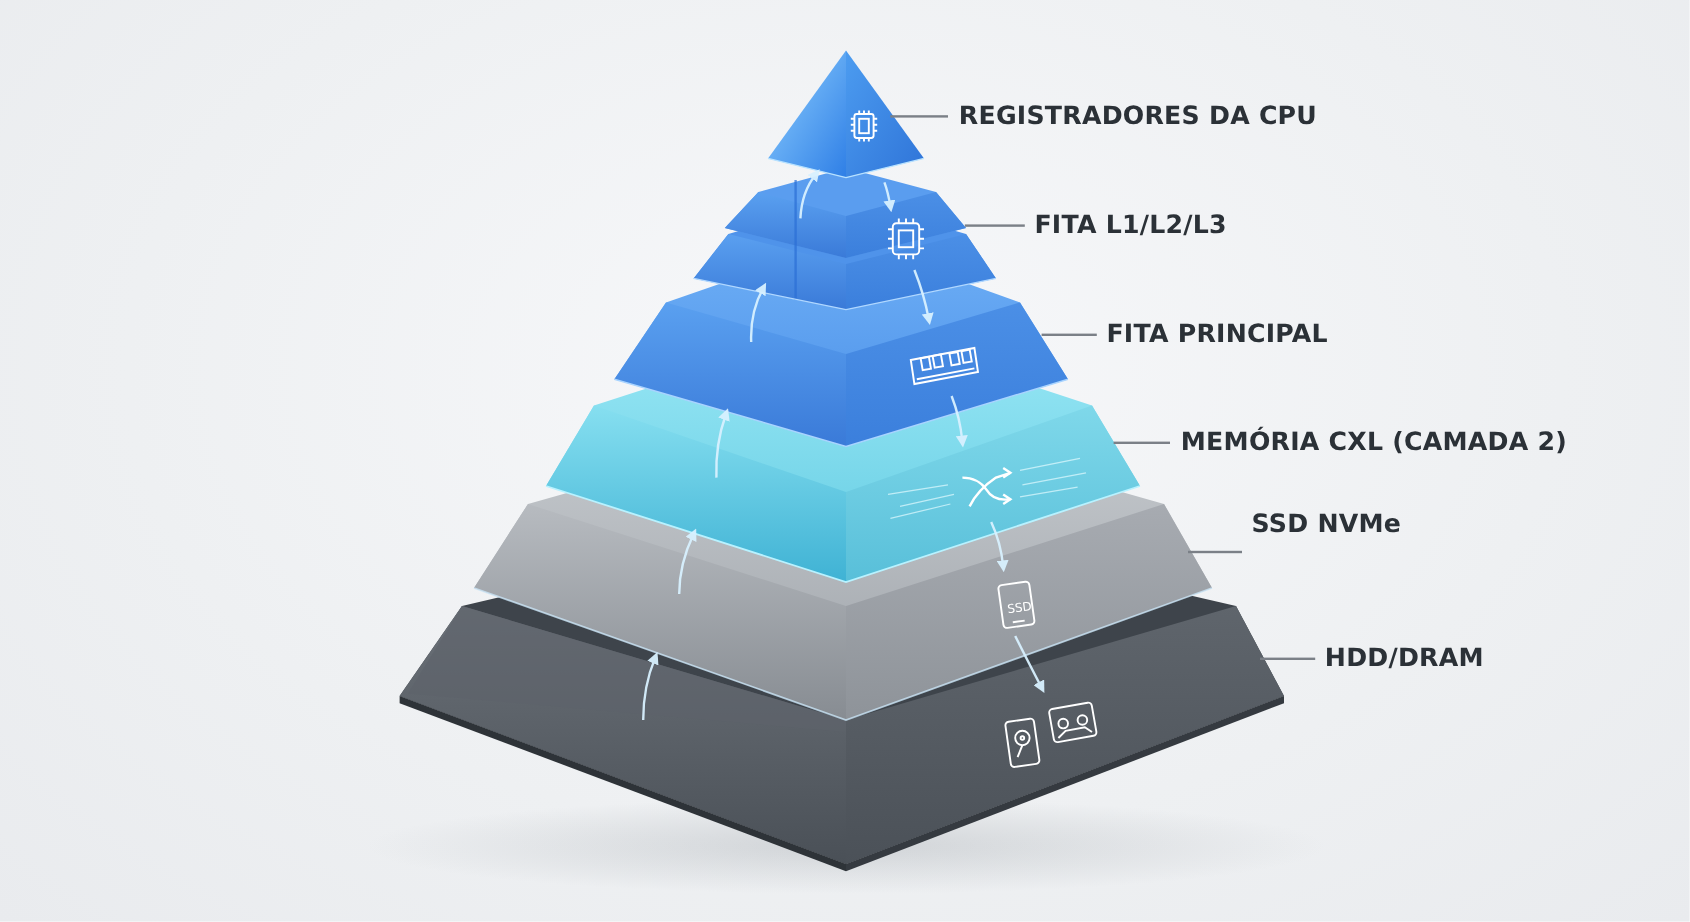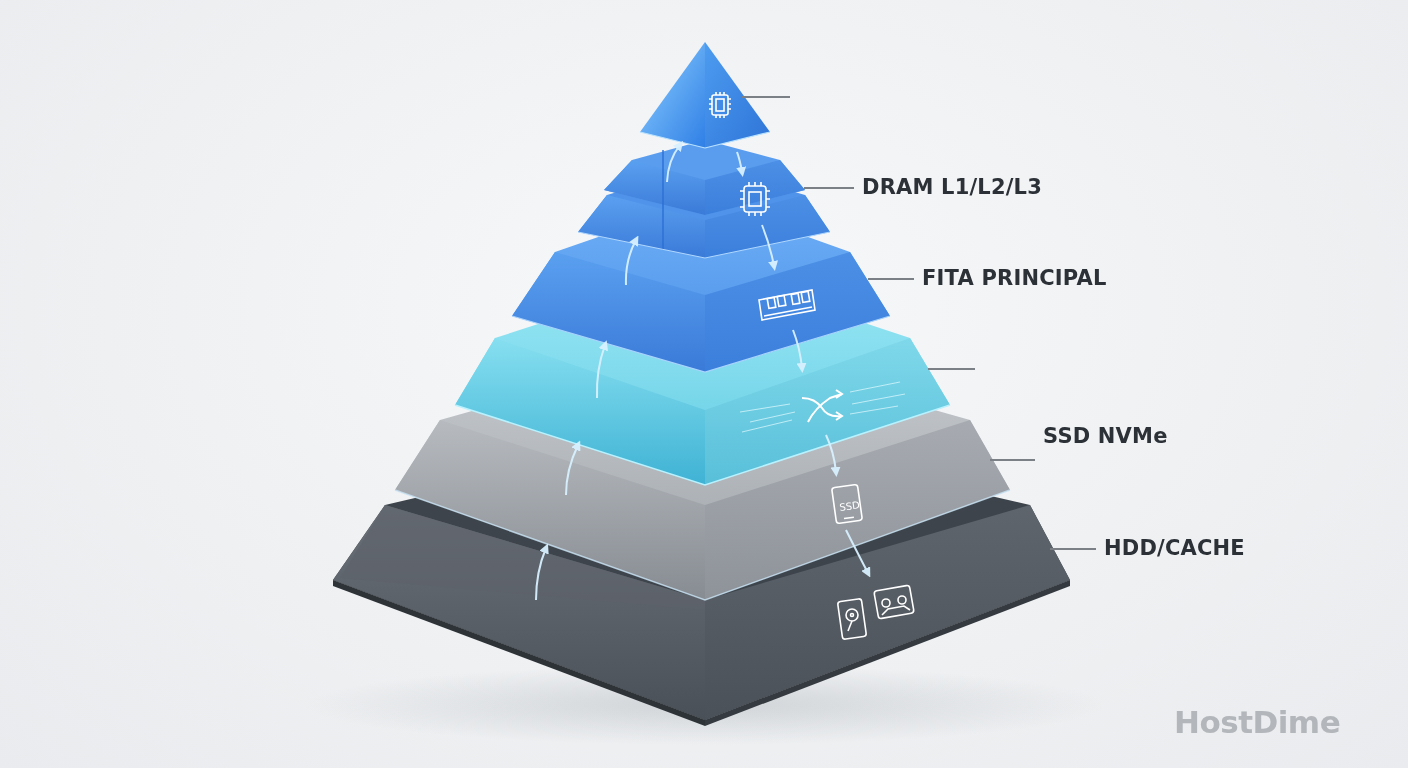--- a/index.html
+++ b/index.html
@@ -213,19 +213,20 @@
 
   
   <div class="leader" style="left:742px; top:96px; width:48px;"></div>
   <div class="leader" style="left:804px; top:187px; width:50px;"></div>
   <div class="leader" style="left:868px; top:278px; width:46px;"></div>
   <div class="leader" style="left:928px; top:368px; width:47px;"></div>
   <div class="leader" style="left:990px; top:459px; width:45px;"></div>
   <div class="leader" style="left:1050px; top:548px; width:46px;"></div>
 
   
-  <div class="label" style="left:862px; top:177px;">DRAM L1/L2/L3</div>
+  <div class="label" style="left:799px; top:86px;">REGISTRADORES DA CPU</div>
+  <div class="label" style="left:862px; top:177px;">FITA L1/L2/L3</div>
   <div class="label" style="left:922px; top:268px;">FITA PRINCIPAL</div>
+  <div class="label" style="left:984px; top:358px;">MEMÓRIA CXL (CAMADA 2)</div>
   <div class="label" style="left:1043px; top:426px;">SSD NVMe</div>
-  <div class="label" style="left:1104px; top:538px;">HDD/CACHE</div>
-
-  <div class="watermark">HostDime</div>
+  <div class="label" style="left:1104px; top:538px;">HDD/DRAM</div>
+
 </div>
 
 </body></html>

